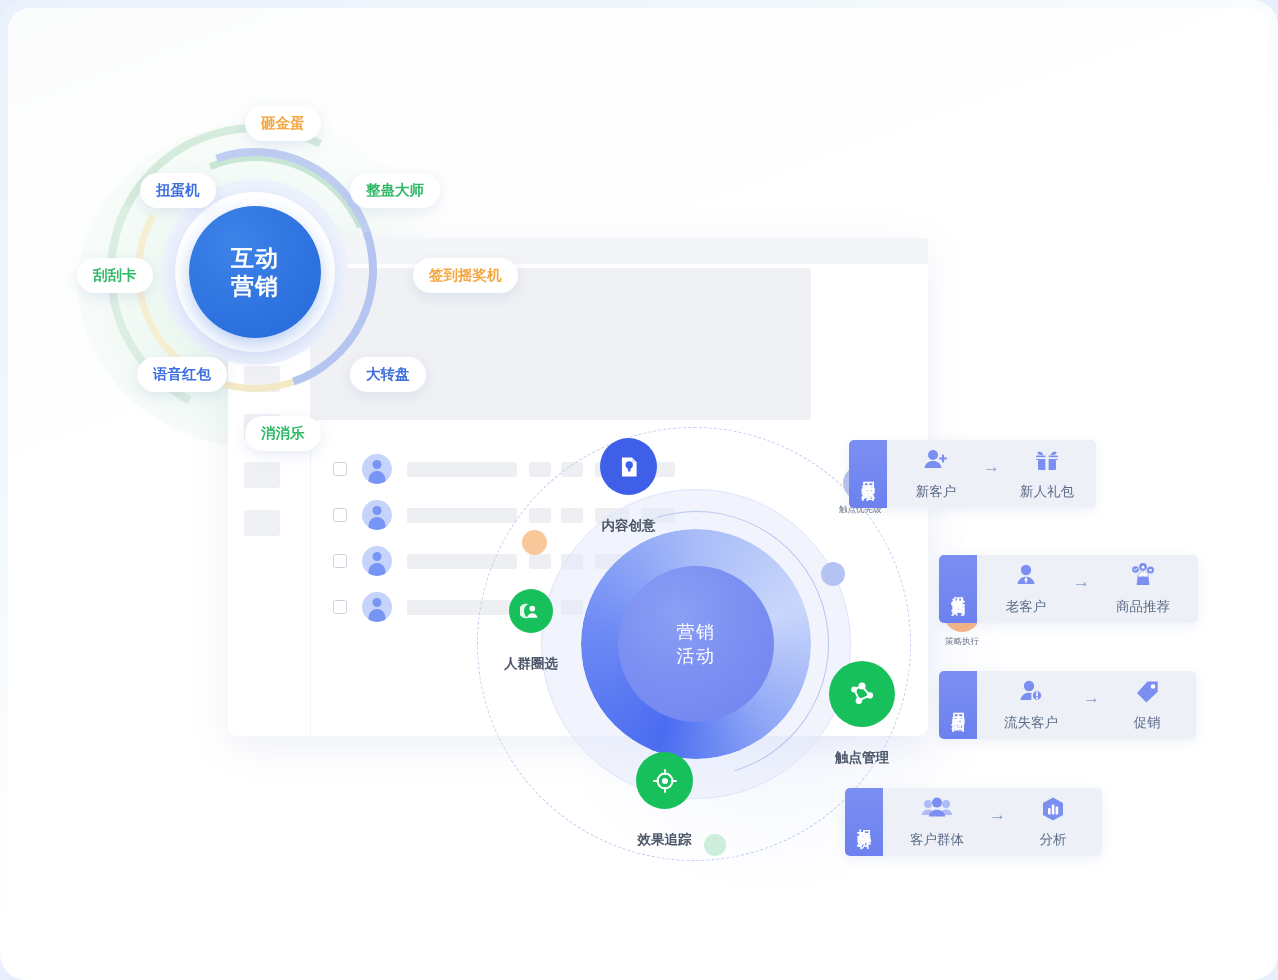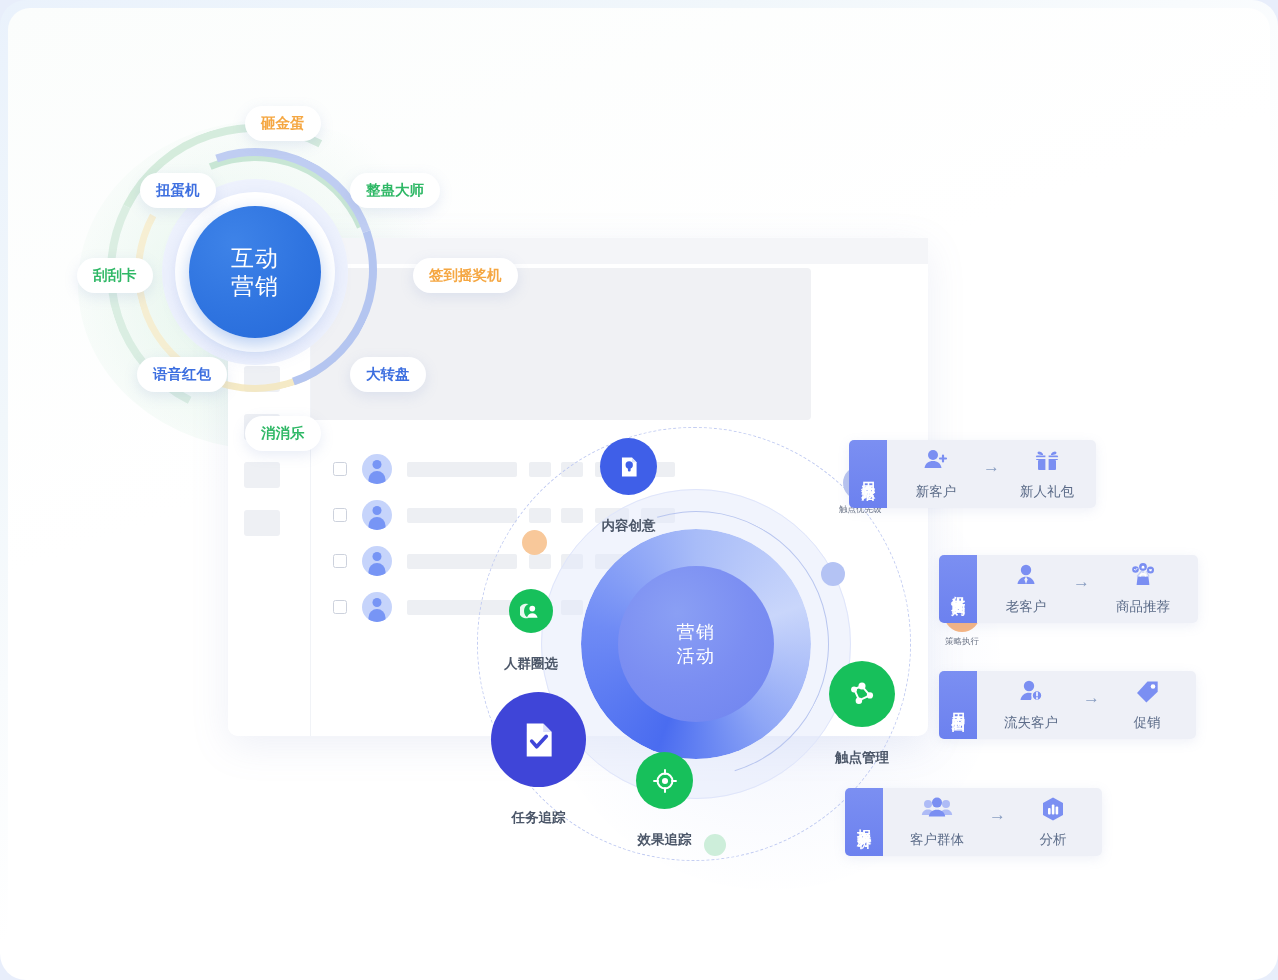--- a/index.html
+++ b/index.html
@@ -134,21 +134,21 @@
   .halo2 {
     position: absolute; left: 90px; top: 92px; width: 160px; height: 160px;
     border-radius: 50%; background: #ffffff;
     box-shadow: 0 5px 18px rgba(120,145,210,.16);
   }
   .core-circle {
     position: absolute; left: 104px; top: 106px; width: 132px; height: 132px;
     border-radius: 50%;
     background: radial-gradient(circle at 34% 28%, #3e83e8 0%, #2f74e0 55%, #2569d9 100%);
     display: flex; flex-direction: column; align-items: center; justify-content: center;
-    color: #fff; font-size: 23px; font-weight: 400; line-height: 1.22;
+    color: #fff; font-size: 23px; font-weight: 700; line-height: 1.22;
     letter-spacing: 1px;
     box-shadow: 0 7px 18px rgba(44,110,220,.33);
   }
   .pill {
     position: absolute;
     background: #ffffff;
     border-radius: 20px;
     padding: 8px 16px;
     font-size: 14.5px; font-weight: 700;
     white-space: nowrap;
@@ -371,30 +371,20 @@
     <div class="node-circle" style="width:57px;height:57px;background:#17c05b;">
       <svg width="28" height="28" viewBox="0 0 24 24" aria-hidden="true">
         <circle cx="12" cy="12" r="6.4" fill="none" stroke="#ffffff" stroke-width="1.7"></circle>
         <circle cx="12" cy="12" r="2.6" fill="#ffffff"></circle>
         <path d="M12 2.6v3.4M12 18v3.4M2.6 12H6M18 12h3.4" stroke="#ffffff" stroke-width="1.7" stroke-linecap="round"></path>
       </svg>
     </div>
     <div class="node-label">效果追踪</div>
   </div>
 
-  <div class="node" style="left:491px; top:692px;">
-    <div class="node-circle" style="width:95px;height:95px;background:#3f45d8;">
-      <svg width="46" height="46" viewBox="0 0 24 24" aria-hidden="true">
-        <path d="M5.6 3.4h8.6L18.6 7.8v12.8H5.6z" fill="#ffffff"></path>
-        <path d="M14.2 3.4 18.6 7.8h-4.4z" fill="#dcdffa"></path>
-        <path d="m8.2 12.6 2.6 2.9 5-5.4" fill="none" stroke="#3f45d8" stroke-width="1.9" stroke-linecap="round" stroke-linejoin="round"></path>
-      </svg>
-    </div>
-    <div class="node-label">任务追踪</div>
-  </div>
 
   <div class="node" style="left:504px; top:589px;">
     <div class="node-circle" style="width:44px;height:44px;background:#17c05b;">
       <svg width="22" height="22" viewBox="0 0 24 24" aria-hidden="true">
         <path d="M9.2 4.4a8 8 0 1 0 0 15.2 8.4 8.4 0 0 1 0-15.2z" fill="#ffffff" opacity=".9"></path>
         <circle cx="13.4" cy="9.4" r="3.1" fill="#ffffff"></circle>
         <path d="M7.6 19.4c.5-3.1 3-5 5.8-5s5.3 1.9 5.8 5z" fill="#ffffff"></path>
       </svg>
     </div>
     <div class="node-label">人群圈选</div>

